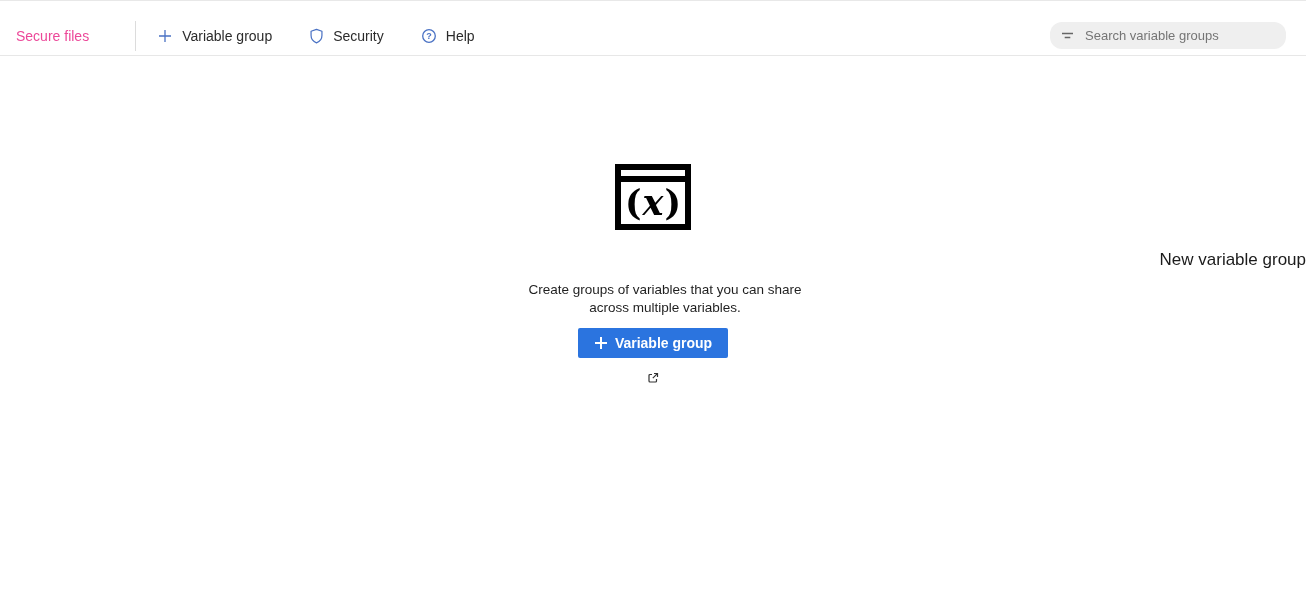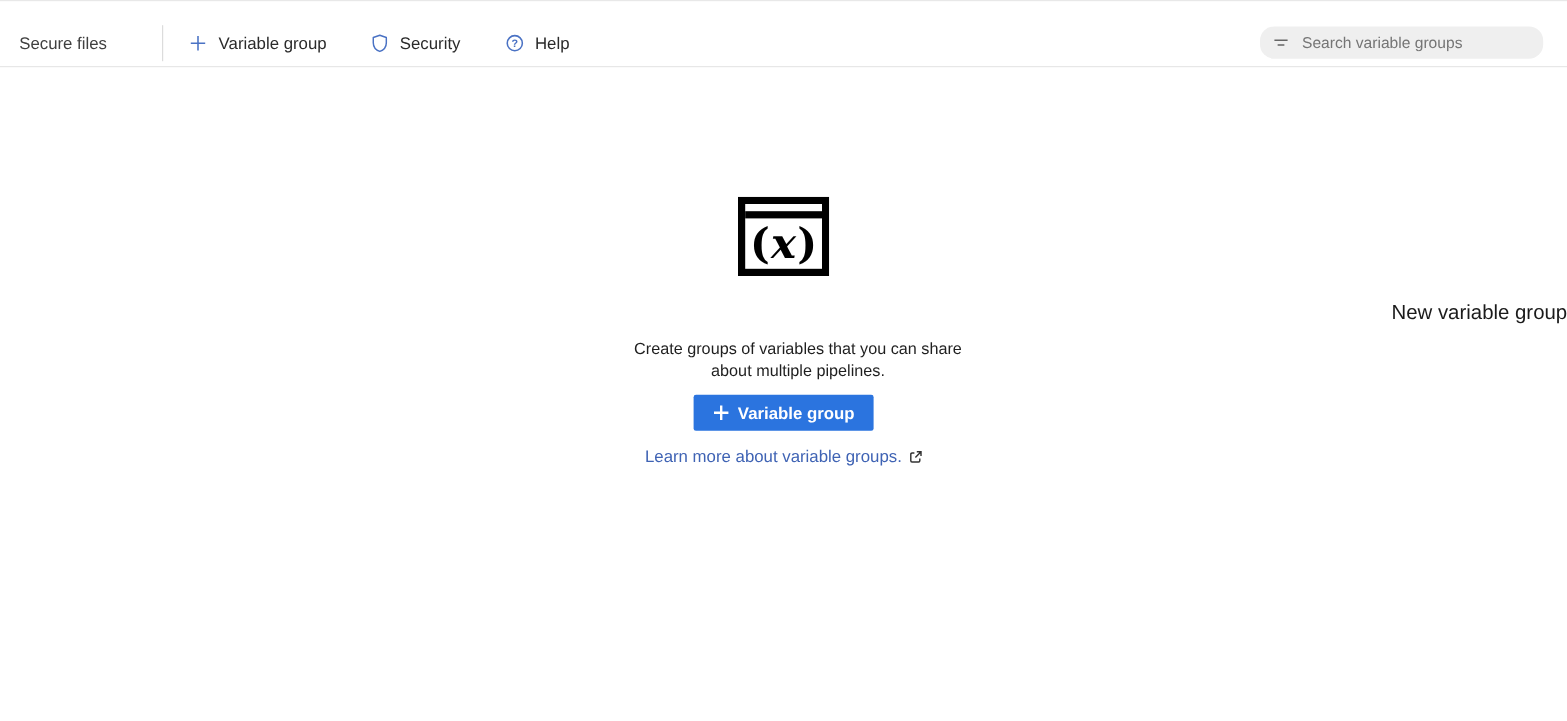--- a/index.html
+++ b/index.html
@@ -16,21 +16,21 @@
 
   .tabbar {
     display: flex; align-items: center;
     height: 40px; margin-top: 15px;
     border-bottom: 1px solid #e7e7e7;
     padding-left: 16px;
   }
   .tab {
     position: relative; height: 100%;
     display: flex; align-items: center;
-    font-size: 14px; color: #404040;
+    font-size: 14px; color: #ec4899;
     cursor: pointer; margin-right: 20px;
     background: none; border: none;
   }
   .tab.active { font-weight: 700; color: #1a1a1a; }
   .tab.active::after {
     content: ""; position: absolute; left: 0; right: 0; bottom: 0;
     height: 3px; background: var(--tab-underline, #3a6bc4); border-radius: 1px;
   }
   .vdivider { width: 1px; height: 30px; background: #dcdcdc; margin-left: 26px; }
 
@@ -135,34 +135,33 @@
           <text x="38" y="51" text-anchor="middle" font-size="35" font-weight="bold" font-family="DejaVu Serif, serif" fill="#000">
             <tspan>(</tspan><tspan font-style="italic" dx="1">x</tspan><tspan dx="1">)</tspan>
           </text>
         </svg>
       </span>
 
       <h2 class="empty-heading">New variable group</h2>
 
       <div class="empty-desc">
         <div>Create groups of variables that you can share</div>
-        <div>about multiple pipelines.</div>
+        <div>across multiple variables.</div>
       </div>
 
       <button class="primary-btn">
         <span style="display:inline-flex">
           <svg width="14" height="14" viewBox="0 0 14 14">
             <path d="M7 1 V13 M1 7 H13" stroke="#fff" stroke-width="2" fill="none"></path>
           </svg>
         </span>
         <span>Variable group</span>
       </button>
 
       <div class="learn-more">
-        <a>Learn more about variable groups.</a>
         <span class="ext-icon" style="display:inline-flex">
           <svg width="12" height="12" viewBox="0 0 12 12">
             <path d="M5 2.5 H3 C2.45 2.5 2 2.95 2 3.5 V9 C2 9.55 2.45 10 3 10 H8.5 C9.05 10 9.5 9.55 9.5 9 V7" fill="none" stroke="#333" stroke-width="1.2"></path>
             <path d="M7 1.5 H10.5 V5 M10.3 1.7 L5.8 6.2" fill="none" stroke="#333" stroke-width="1.2"></path>
           </svg>
         </span>
       </div>
 
     </div>
   </main>

